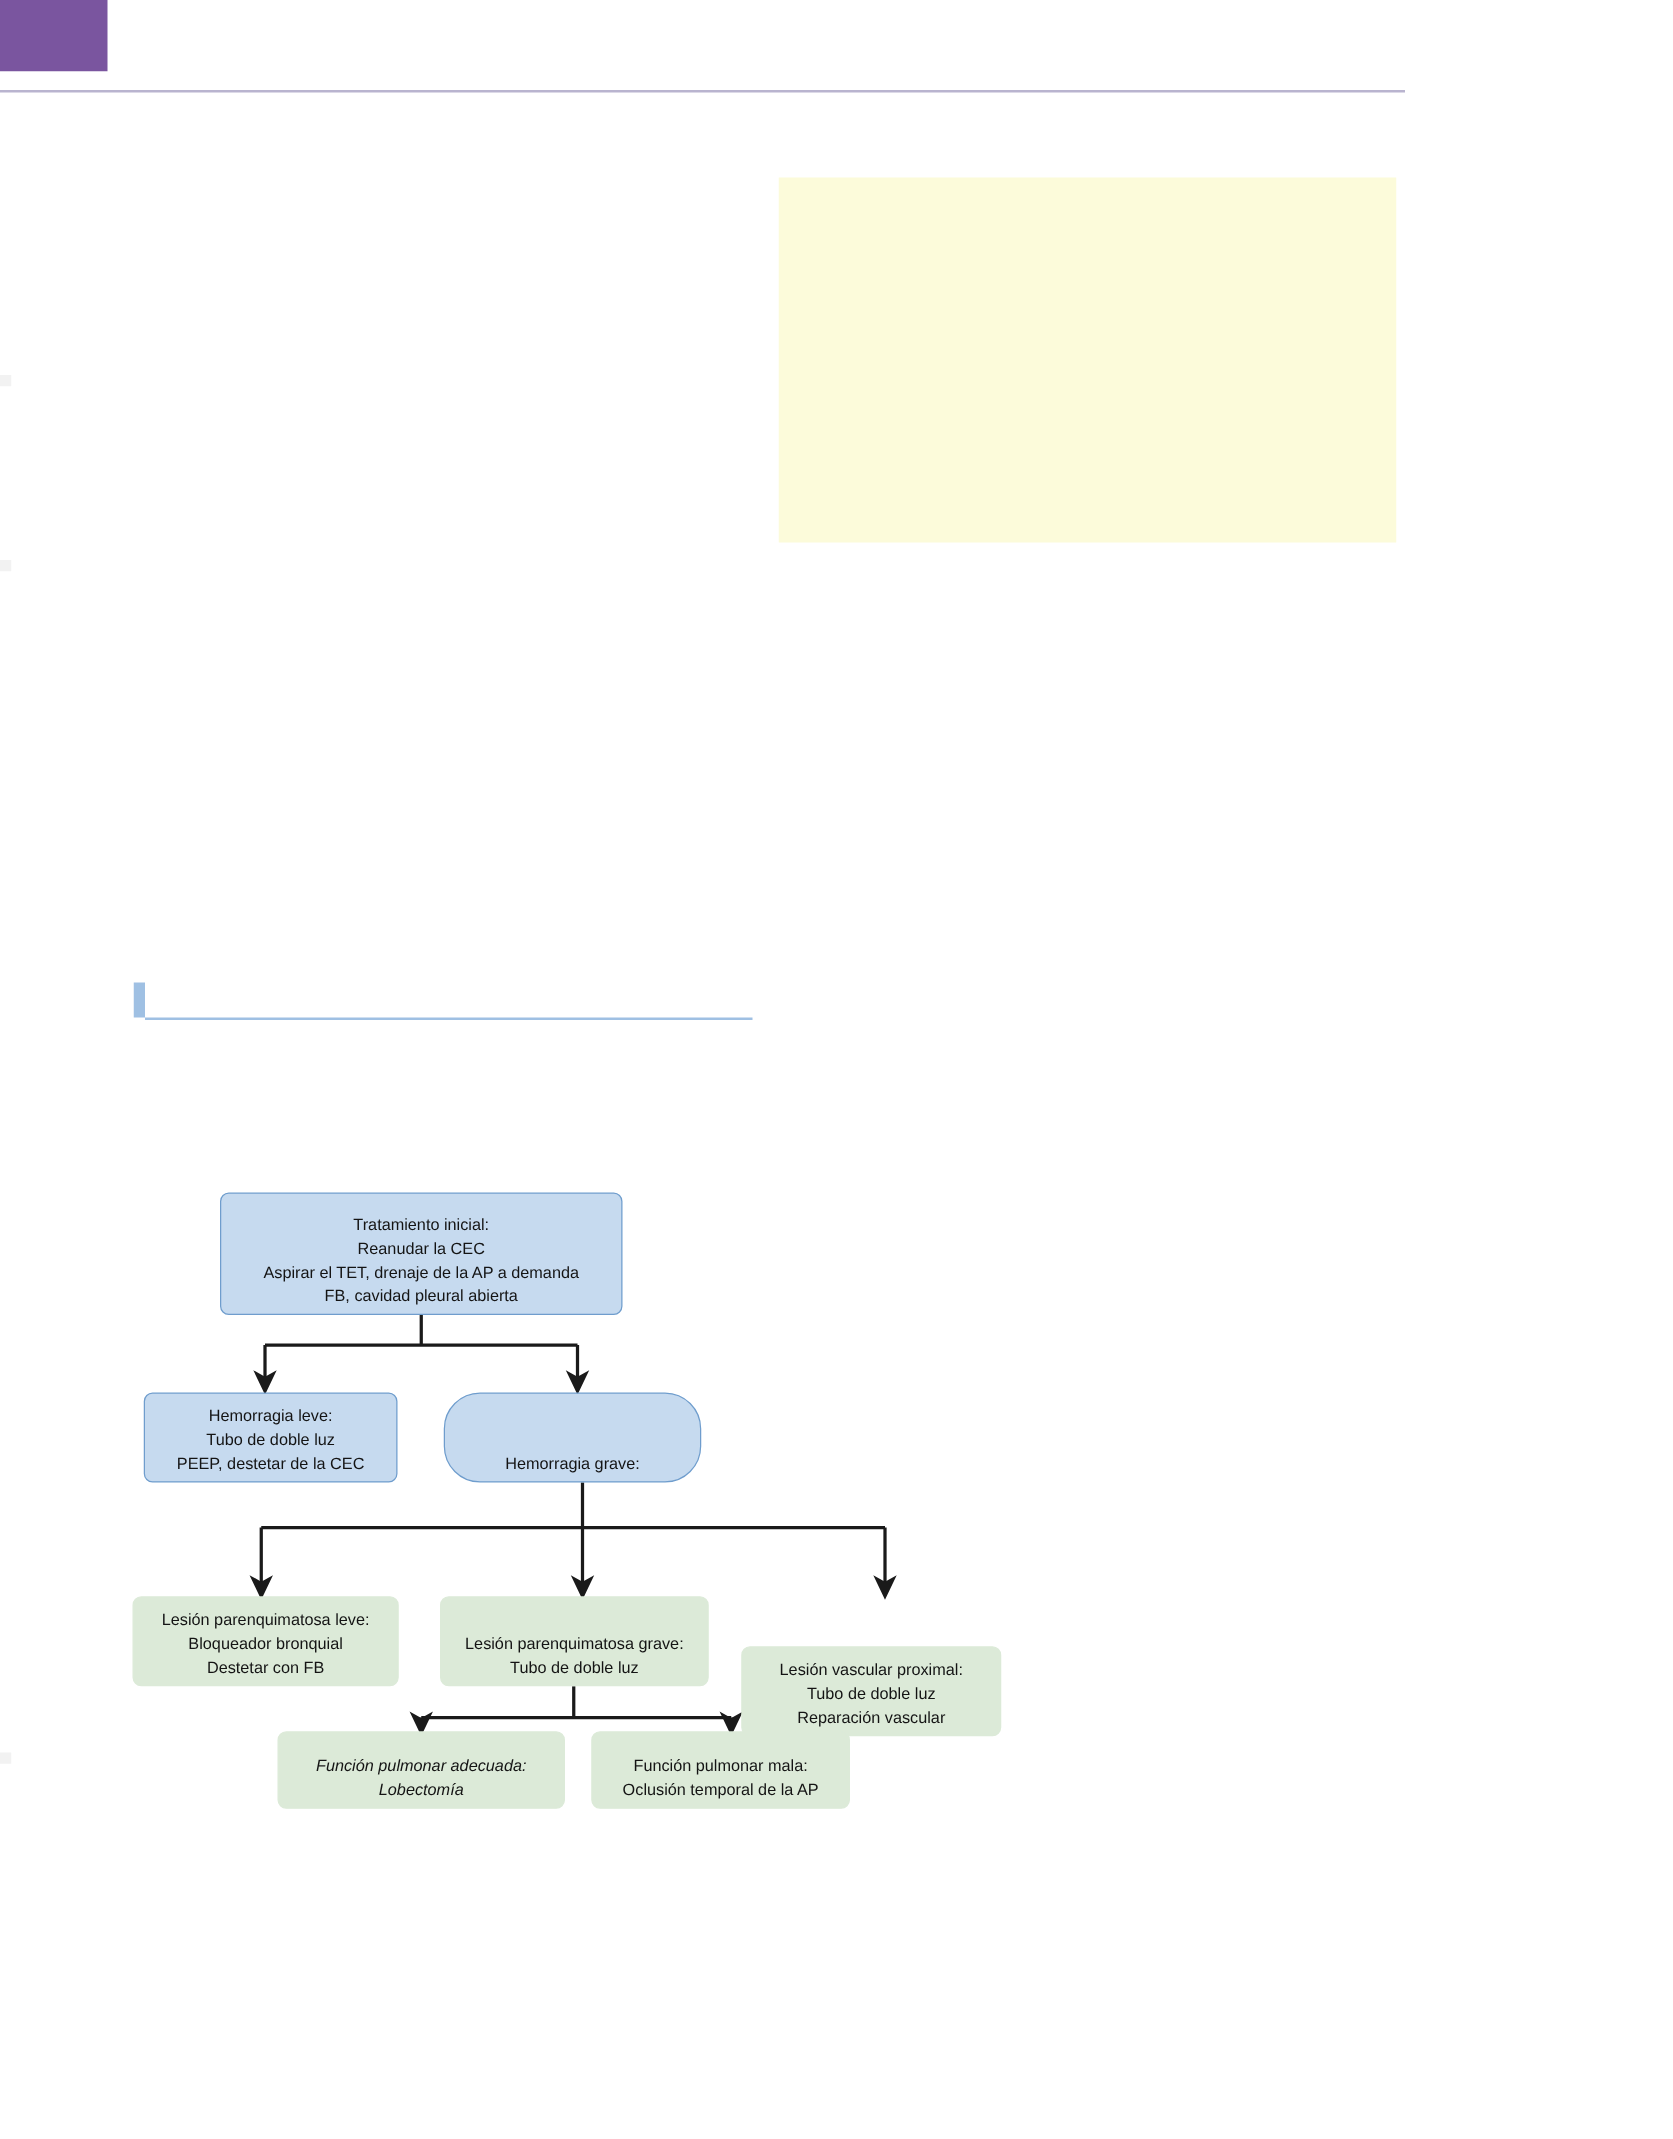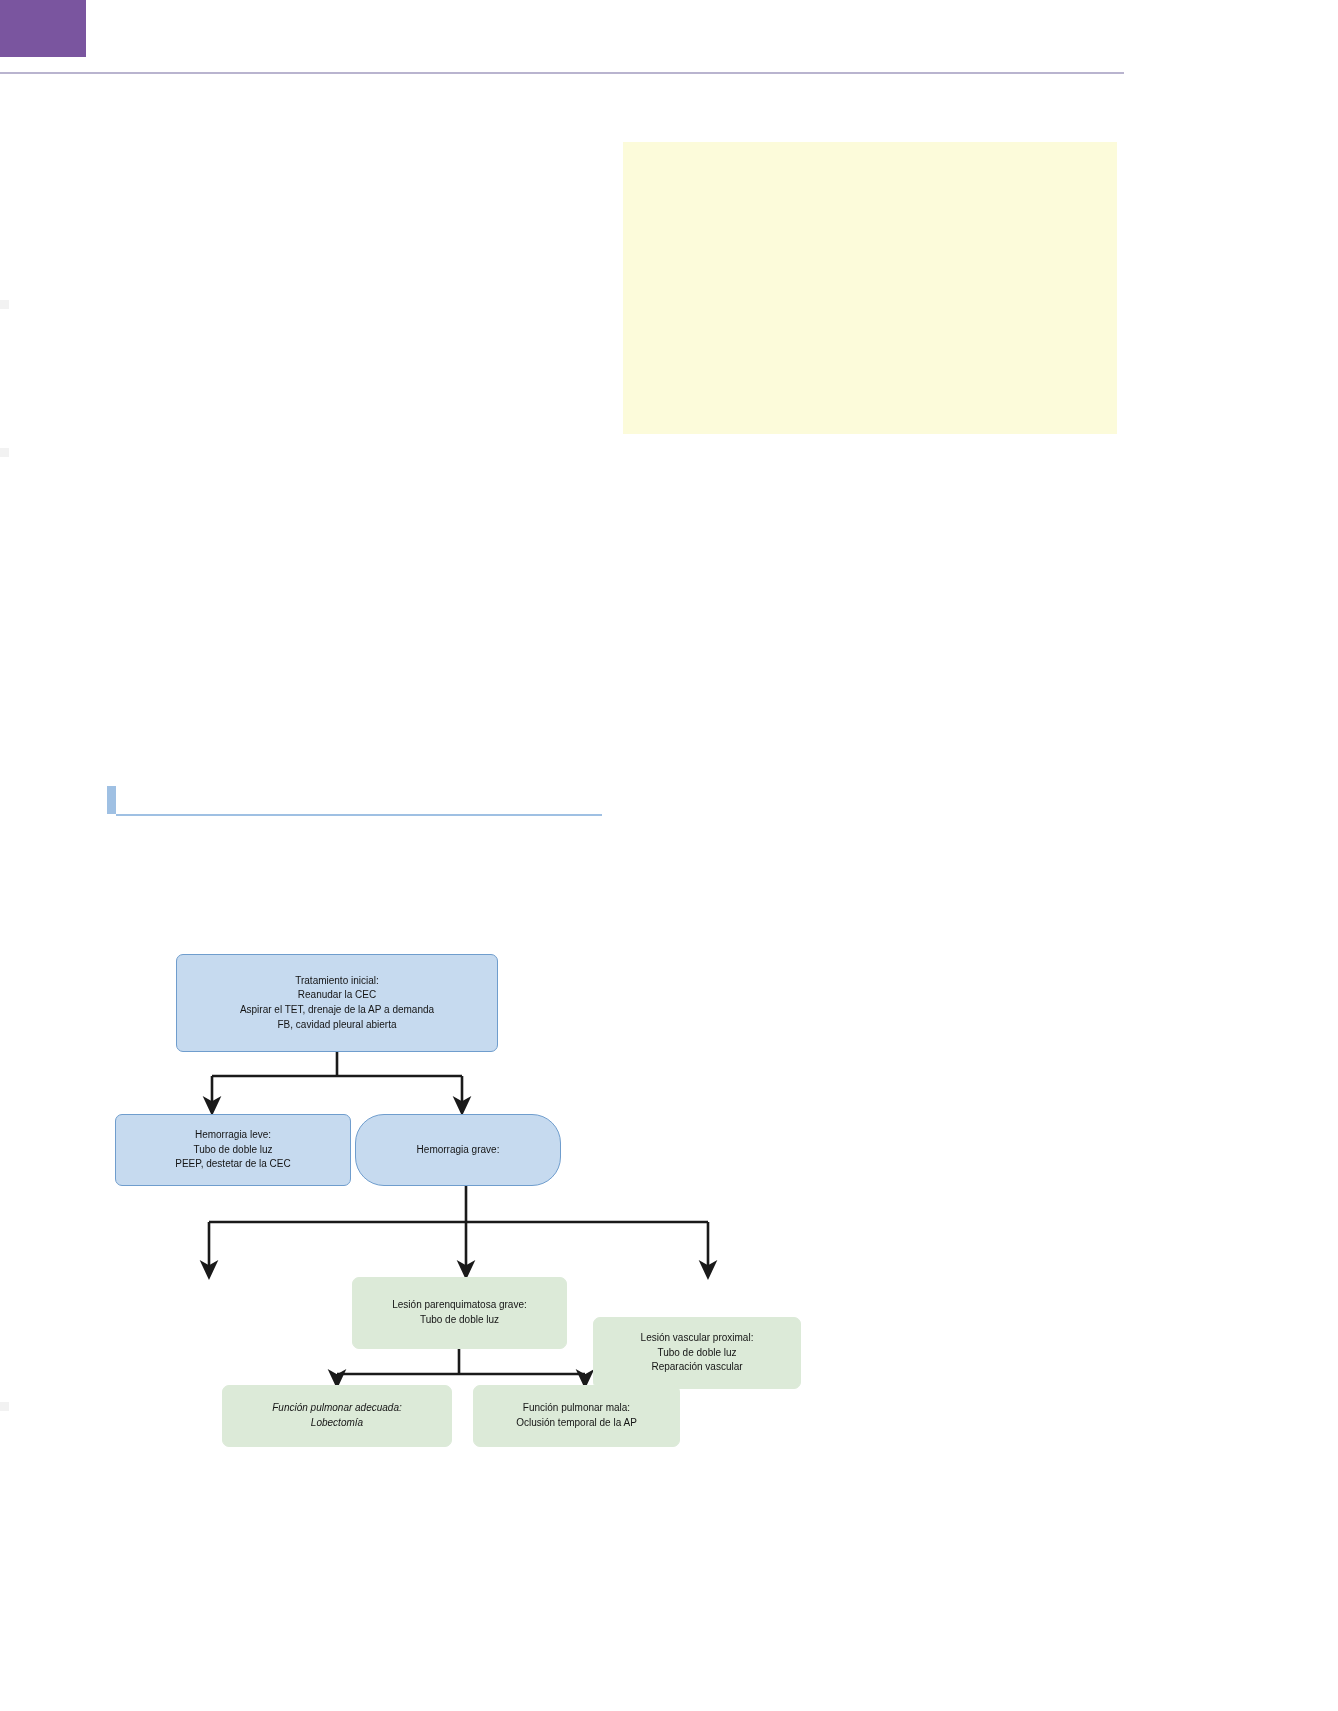--- a/index.html
+++ b/index.html
@@ -107,40 +107,40 @@
     height: 1711px;
     pointer-events: none;
   }
   .node {
     position: absolute;
     box-sizing: border-box;
     border-radius: 7px;
     display: flex;
     flex-direction: column;
     align-items: center;
-    justify-content: center;
+    justify-content: flex-end;
     text-align: center;
-    font-size: 10px;
+    font-size: 13px;
     line-height: 1.47;
     color: #141414;
     padding: 5px 8px;
   }
   .node .line { display: block; white-space: nowrap; }
   .node-blue {
     background: #c6daef;
     border: 1px solid #6f9dcd;
   }
   .node-green {
     background: #dcead8;
     border: 1px solid #dcead8;
   }
 
   
   #n-initial      { left: 176px; top: 954px;  width: 322px; height: 98px; }
-  #n-mild         { left: 115px; top: 1114px; width: 236px; height: 72px; }
+  #n-mild         { left: 115px; top: 1114px; width: 203px; height: 72px; }
   #n-severe       { left: 355px; top: 1114px; width: 206px; height: 72px; border-radius: 29px; }
   #n-paren-mild   { left: 106px; top: 1277px; width: 213px; height: 72px; }
   #n-paren-sev    { left: 352px; top: 1277px; width: 215px; height: 72px; }
   #n-vascular     { left: 593px; top: 1277px; width: 208px; height: 72px; margin-top: 40px; }
   #n-func-good    { left: 222px; top: 1385px; width: 230px; height: 62px; font-style: italic; }
   #n-func-bad     { left: 473px; top: 1385px; width: 207px; height: 62px; }
 </style>
 </head>
 <body>
 
@@ -199,20 +199,25 @@
   <div id="n-mild" class="node node-blue">
     <span class="line">Hemorragia leve:</span>
     <span class="line">Tubo de doble luz</span>
     <span class="line">PEEP, destetar de la CEC</span>
   </div>
 
   <div id="n-severe" class="node node-blue">
     <span class="line">Hemorragia grave:</span>
   </div>
 
+  <div id="n-paren-mild" class="node node-green">
+    <span class="line">Lesión parenquimatosa leve:</span>
+    <span class="line">Bloqueador bronquial</span>
+    <span class="line">Destetar con FB</span>
+  </div>
 
   <div id="n-paren-sev" class="node node-green">
     <span class="line">Lesión parenquimatosa grave:</span>
     <span class="line">Tubo de doble luz</span>
   </div>
 
   <div id="n-vascular" class="node node-green">
     <span class="line">Lesión vascular proximal:</span>
     <span class="line">Tubo de doble luz</span>
     <span class="line">Reparación vascular</span>

